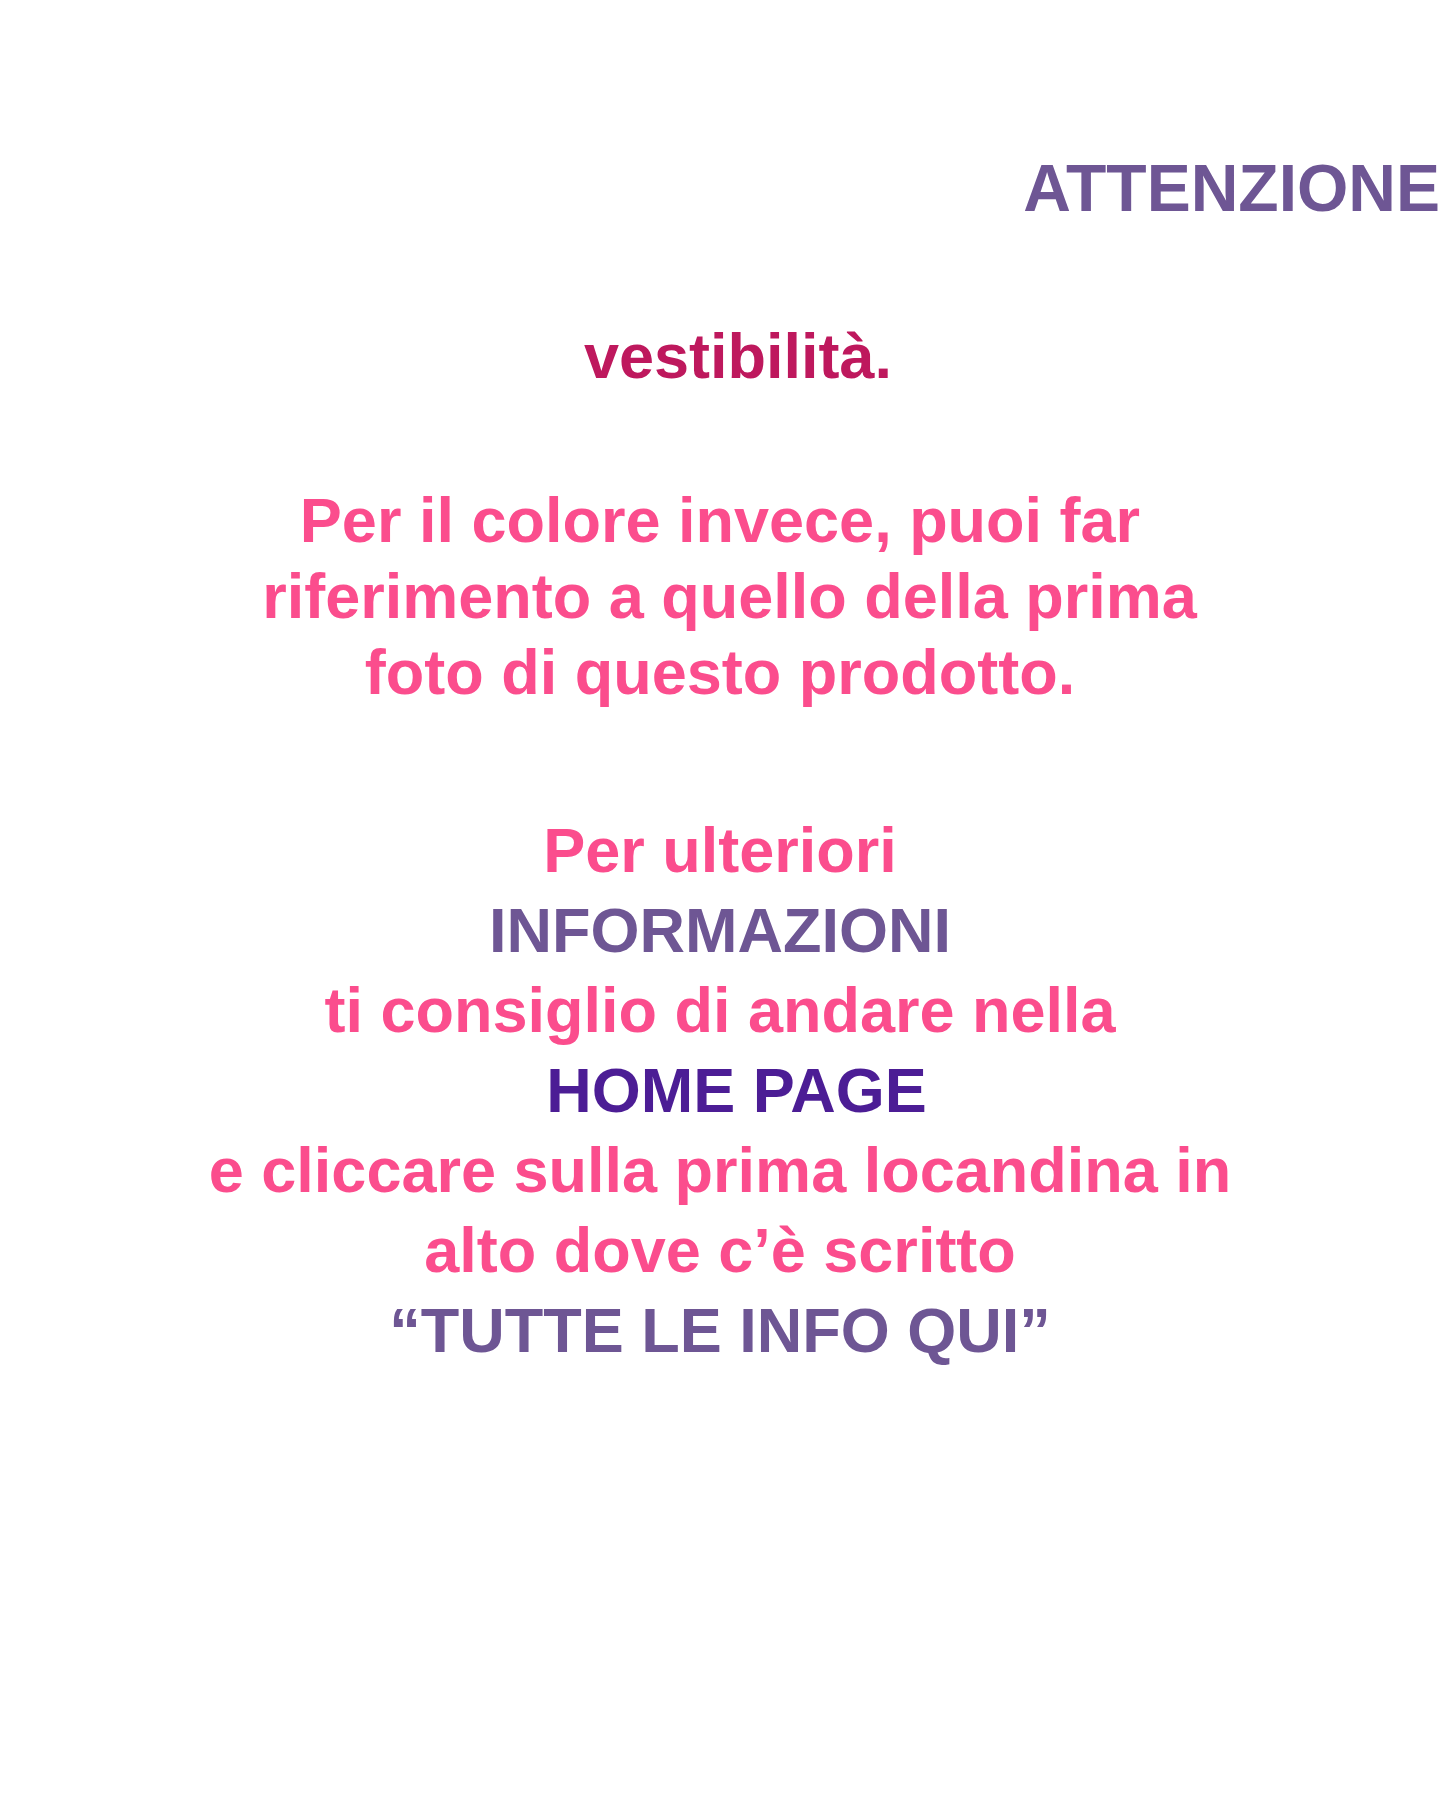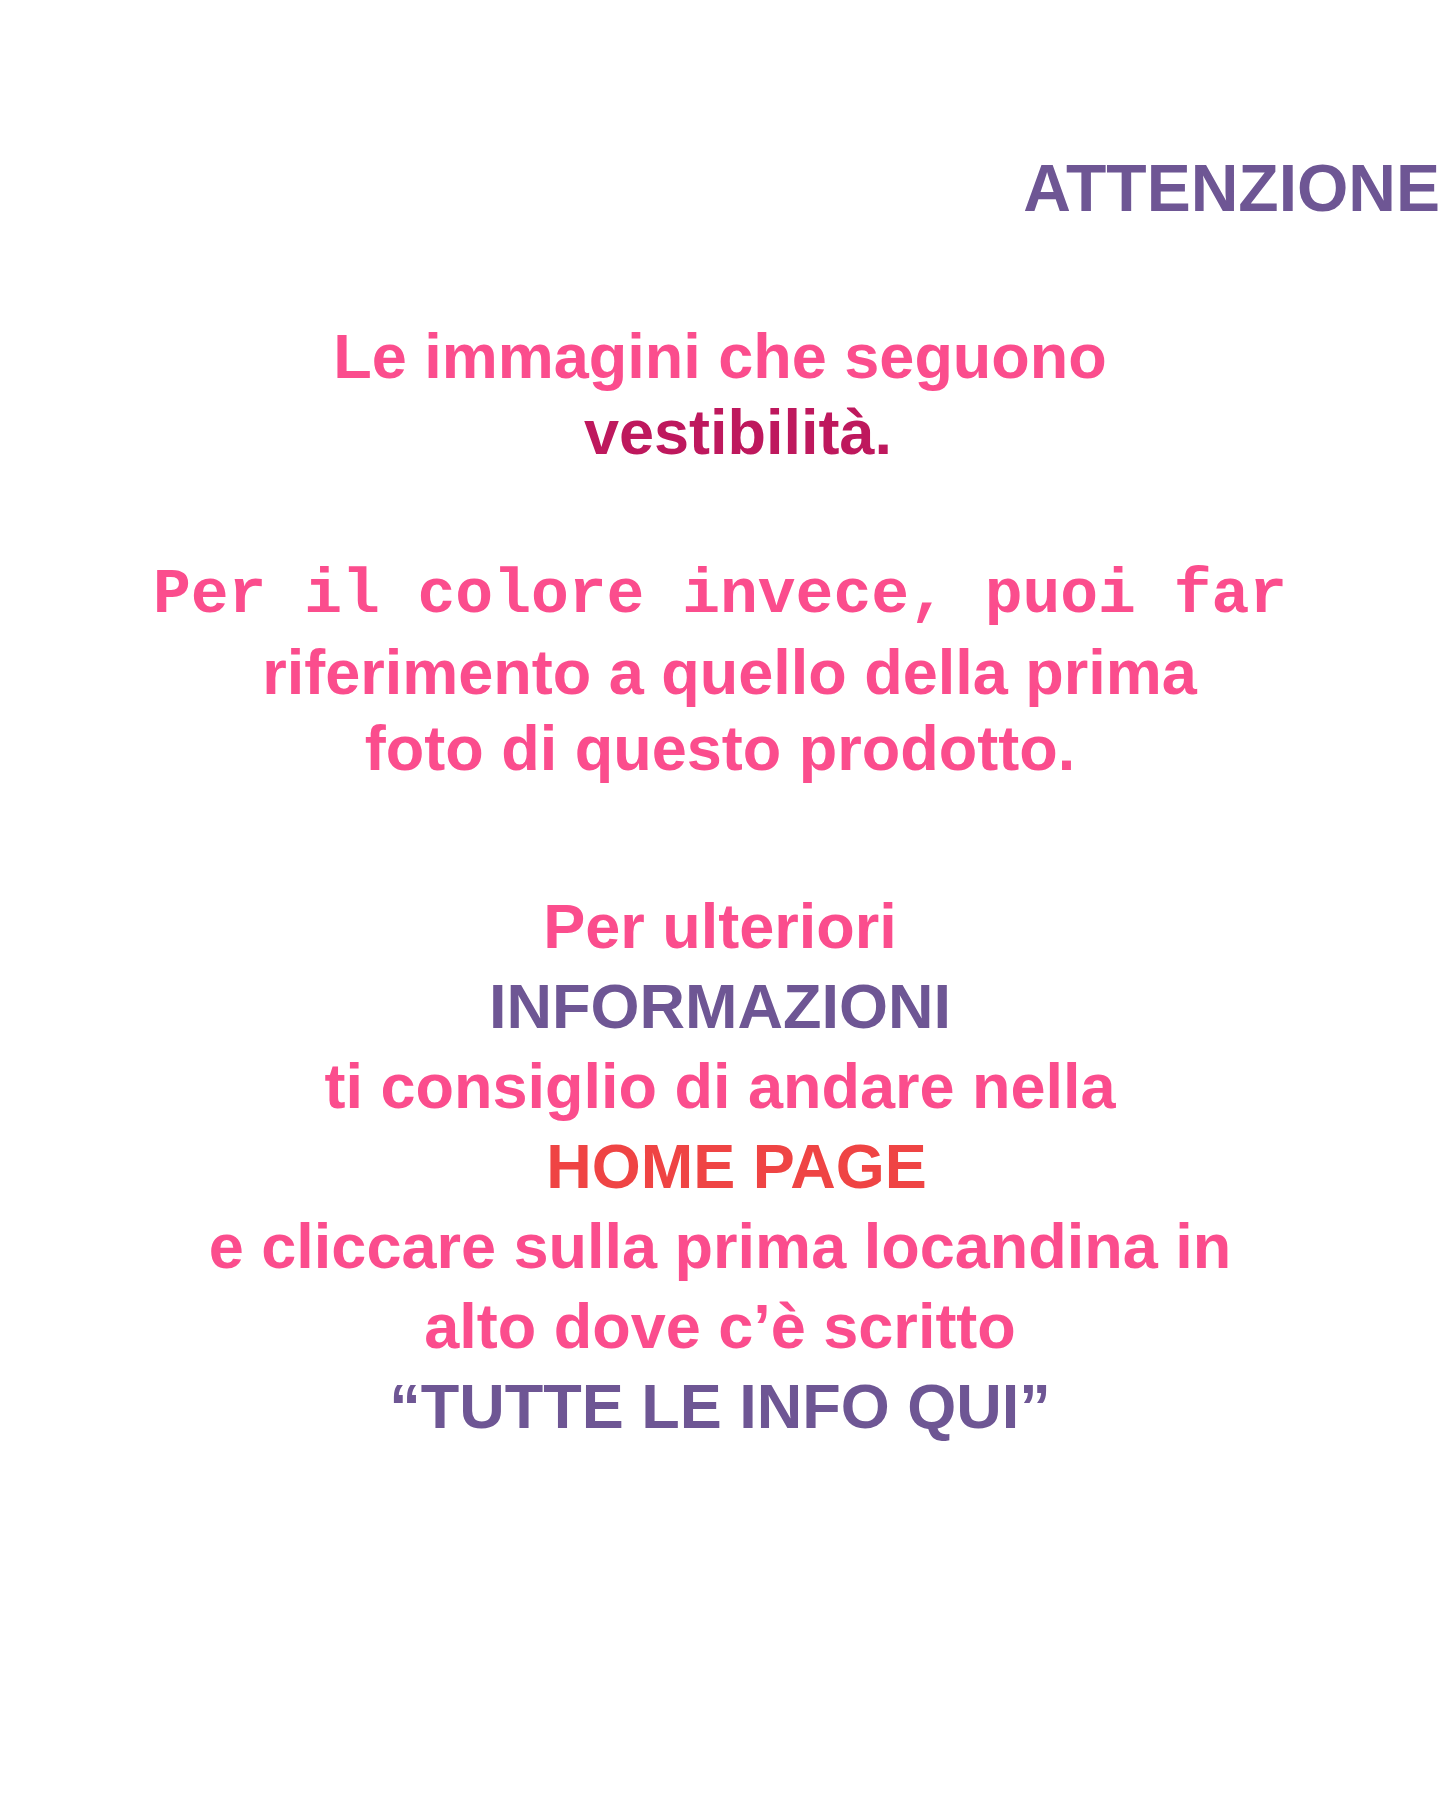--- a/index.html
+++ b/index.html
@@ -43,33 +43,32 @@
   .para-3 { margin-top: 100px; line-height: 80px; }
 </style>
 </head>
 <body style="background: rgb(255, 255, 255);">
 
 <div class="poster">
 
   <h1 class="title" style="color: rgb(110, 86, 148); text-align: right;">ATTENZIONE</h1>
 
   <p class="para para-1">
-    <span class="line" style="color: rgb(251, 77, 141);">Le immagini che seguono</span>
     <span class="line" style="color: #be185d; padding-left: 36px;">vestibilità.</span>
   </p>
 
   <p class="para para-2">
-    <span class="line" style="color: rgb(251, 77, 141); font-family: Liberation Mono, monospace;">Per il colore invece, puoi far</span>
+    <span class="line" style="color: rgb(251, 77, 141);">Per il colore invece, puoi far</span>
     <span class="line" style="color: rgb(251, 77, 141); margin-left: 19px;">riferimento a quello della prima</span>
     <span class="line" style="color: rgb(251, 77, 141);">foto di questo prodotto.</span>
   </p>
 
   <p class="para para-3">
     <span class="line" style="color: rgb(251, 77, 141);">Per ulteriori</span>
     <span class="line" style="color: rgb(110, 86, 148);">INFORMAZIONI</span>
     <span class="line" style="color: rgb(251, 77, 141);">ti consiglio di andare nella</span>
-    <span class="line" style="color: #ef4444; padding-left: 33px;">HOME PAGE</span>
+    <span class="line" style="color: #4c1d95; padding-left: 33px;">HOME PAGE</span>
     <span class="line" style="color: rgb(251, 77, 141);">e cliccare sulla prima locandina in</span>
     <span class="line" style="color: rgb(251, 77, 141);">alto dove c’è scritto</span>
     <span class="line" style="color: rgb(110, 86, 148);">“TUTTE LE INFO QUI”</span>
   </p>
 
 </div>
 
 </body></html>

